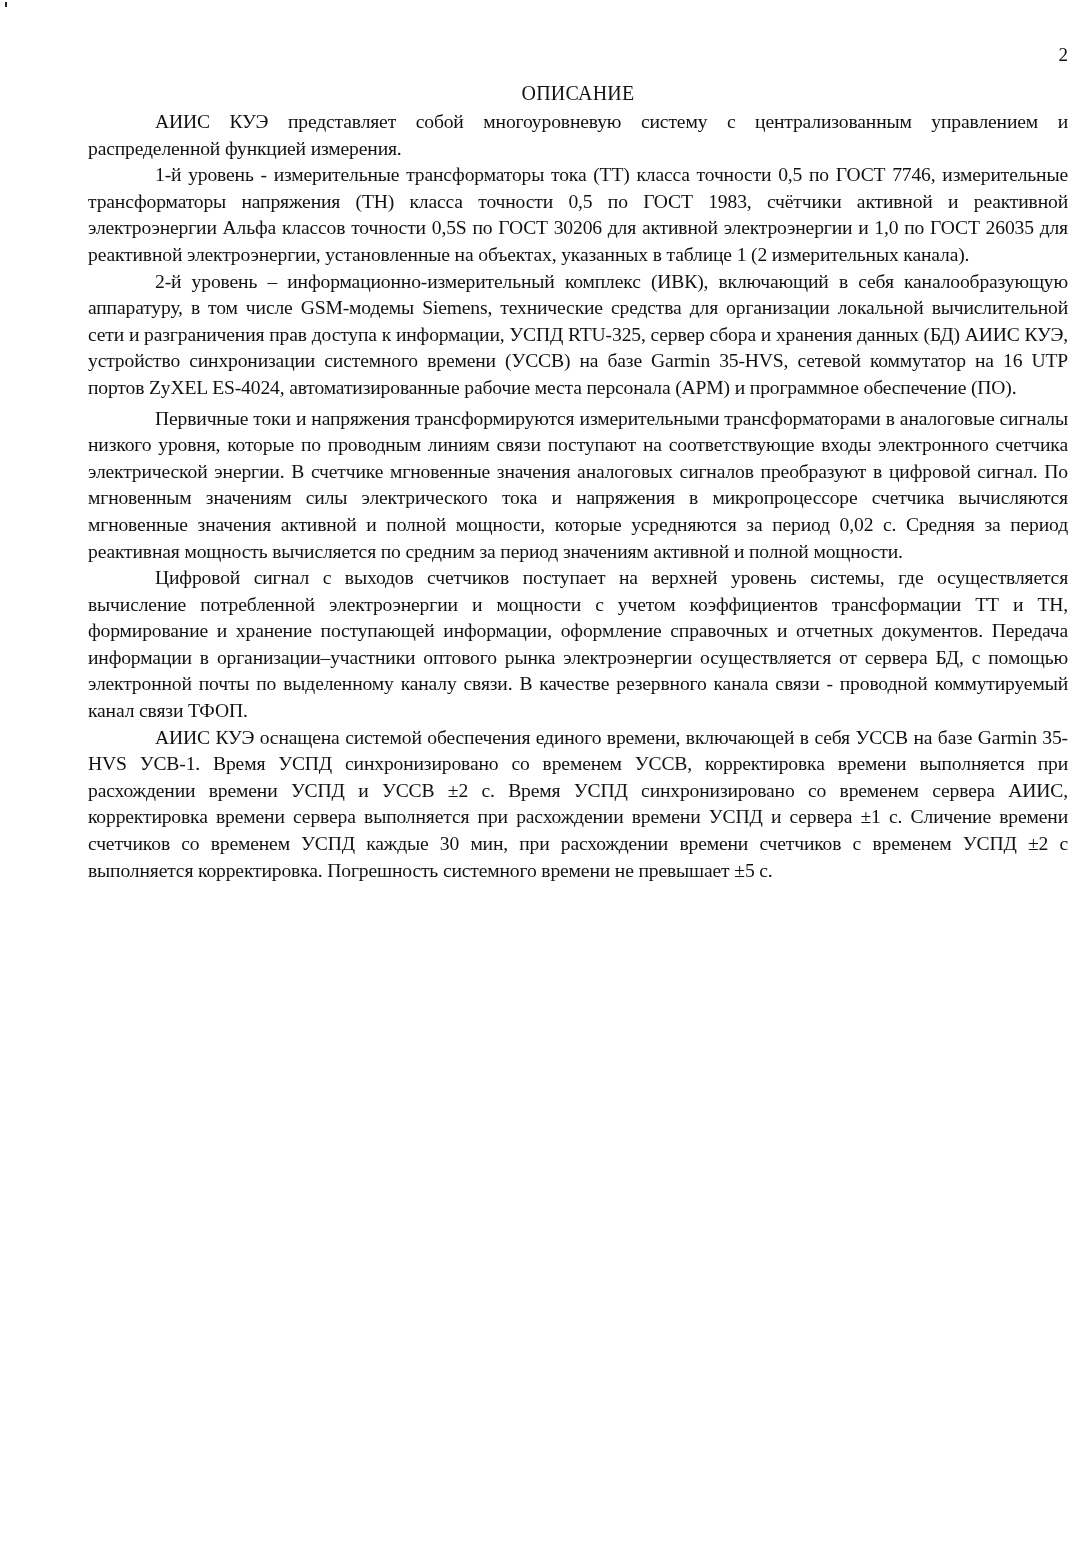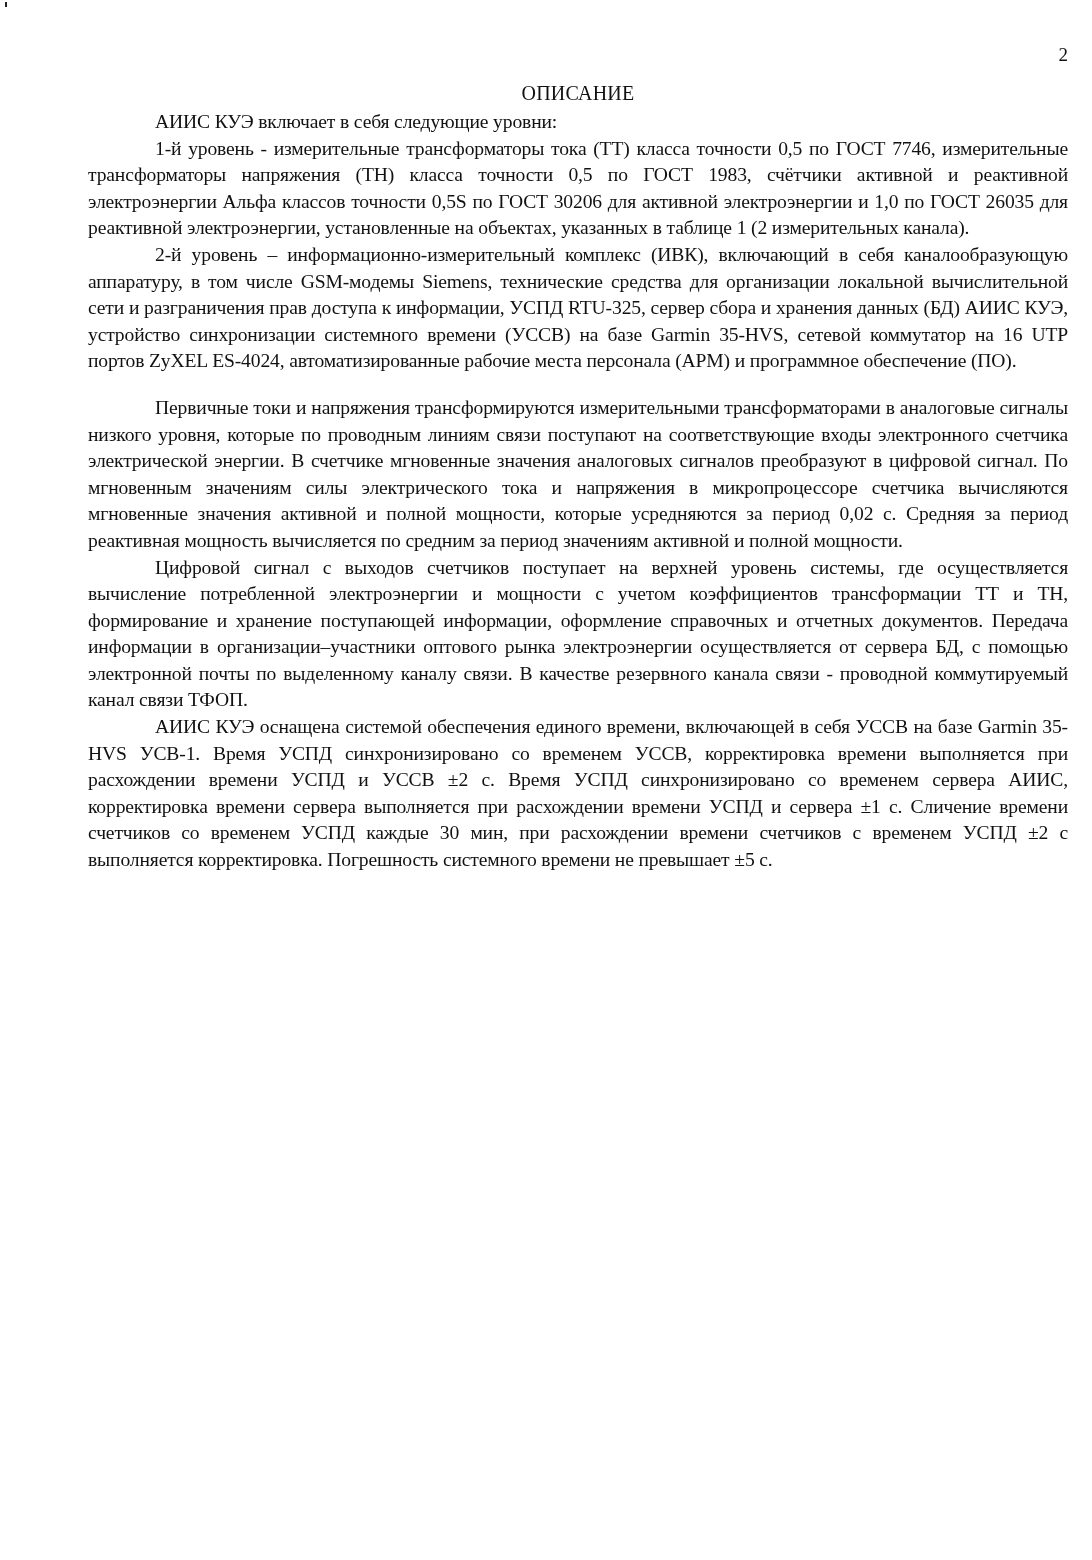--- a/index.html
+++ b/index.html
@@ -3,31 +3,31 @@
 <meta charset="utf-8">
 <style>
   html, body { margin: 0; padding: 0; background: #ffffff; }
   body { width: 1092px; height: 1560px; position: relative; overflow: hidden;
          font-family: "Liberation Serif", "DejaVu Serif", serif; color: #111; }
   .speck { position: absolute; left: 5px; top: 2px; width: 2px; height: 5px; background: #222; }
   .page-num { position: absolute; top: 44px; right: 24px; font-size: 19px; }
   .title { position: absolute; top: 82px; left: 0; width: 1156px; text-align: center; font-size: 20px; letter-spacing: 0.2px; }
   .content { position: absolute; top: 109px; left: 88px; width: 980px; font-size: 19.6px; line-height: 26.6px; }
   .content p { margin: 0; text-align: justify; text-indent: 67px; letter-spacing: -0.15px; }
-  .content p.extra { margin-top: 20px; font-family: Liberation Serif, serif; }
+  .content p.extra { margin-top: 4px; font-family: Liberation Serif, serif; }
 </style>
 </head>
 <body>
 
 <div class="speck"></div>
 
 <div class="page-num">2</div>
 
 <div class="title">ОПИСАНИЕ</div>
 
 <div class="content">
-  <p>АИИС КУЭ включает в себя следующие уровни:</p>
+  <p>АИИС КУЭ представляет собой многоуровневую систему с централизованным управлением и распределенной функцией измерения.</p>
   <p>1-й уровень - измерительные трансформаторы тока (ТТ) класса точности 0,5 по ГОСТ 7746, измерительные трансформаторы напряжения (ТН) класса точности 0,5 по ГОСТ 1983, счётчики активной и реактивной электроэнергии Альфа классов точности 0,5S по ГОСТ 30206 для активной электроэнергии и 1,0 по ГОСТ 26035 для реактивной электроэнергии, установленные на объектах, указанных в таблице 1 (2 измерительных канала).</p>
   <p>2-й уровень – информационно-измерительный комплекс (ИВК), включающий в себя каналообразующую аппаратуру, в том числе GSM-модемы Siemens, технические средства для организации локальной вычислительной сети и разграничения прав доступа к информации, УСПД RTU-325, сервер сбора и хранения данных (БД) АИИС КУЭ, устройство синхронизации системного времени (УССВ) на базе Garmin 35-HVS, сетевой коммутатор на 16 UTP портов ZyXEL ES-4024, автоматизированные рабочие места персонала (АРМ) и программное обеспечение (ПО).</p>
   <p class="extra">Первичные токи и напряжения трансформируются измерительными трансформаторами в аналоговые сигналы низкого уровня, которые по проводным линиям связи поступают на соответствующие входы электронного счетчика электрической энергии. В счетчике мгновенные значения аналоговых сигналов преобразуют в цифровой сигнал. По мгновенным значениям силы электрического тока и напряжения в микропроцессоре счетчика вычисляются мгновенные значения активной и полной мощности, которые усредняются за период 0,02 с. Средняя за период реактивная мощность вычисляется по средним за период значениям активной и полной мощности.</p>
   <p>Цифровой сигнал с выходов счетчиков поступает на верхней уровень системы, где осуществляется вычисление потребленной электроэнергии и мощности с учетом коэффициентов трансформации ТТ и ТН, формирование и хранение поступающей информации, оформление справочных и отчетных документов. Передача информации в организации–участники оптового рынка электроэнергии осуществляется от сервера БД, с помощью электронной почты по выделенному каналу связи. В качестве резервного канала связи - проводной коммутируемый канал связи ТФОП.</p>
   <p>АИИС КУЭ оснащена системой обеспечения единого времени, включающей в себя УССВ на базе Garmin 35-HVS УСВ-1. Время УСПД синхронизировано со временем УССВ, корректировка времени выполняется при расхождении времени УСПД и УССВ ±2 с. Время УСПД синхронизировано со временем сервера АИИС, корректировка времени сервера выполняется при расхождении времени УСПД и сервера ±1 с. Сличение времени счетчиков со временем УСПД каждые 30 мин, при расхождении времени счетчиков с временем УСПД ±2 с выполняется корректировка. Погрешность системного времени не превышает ±5 с.</p>
 </div>
 
 </body></html>

